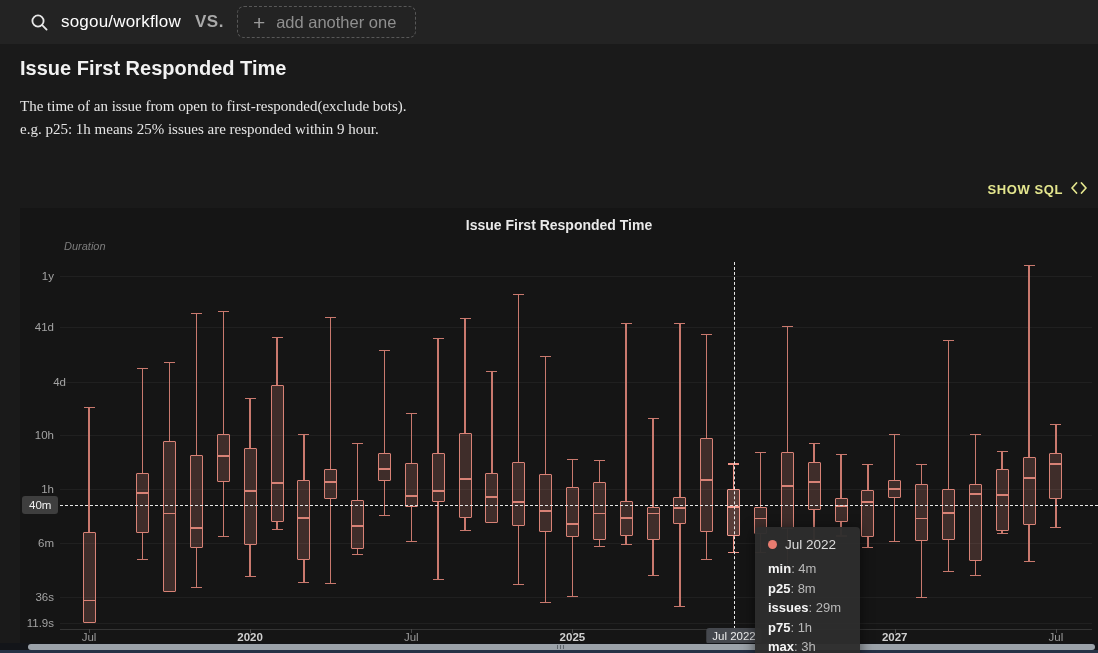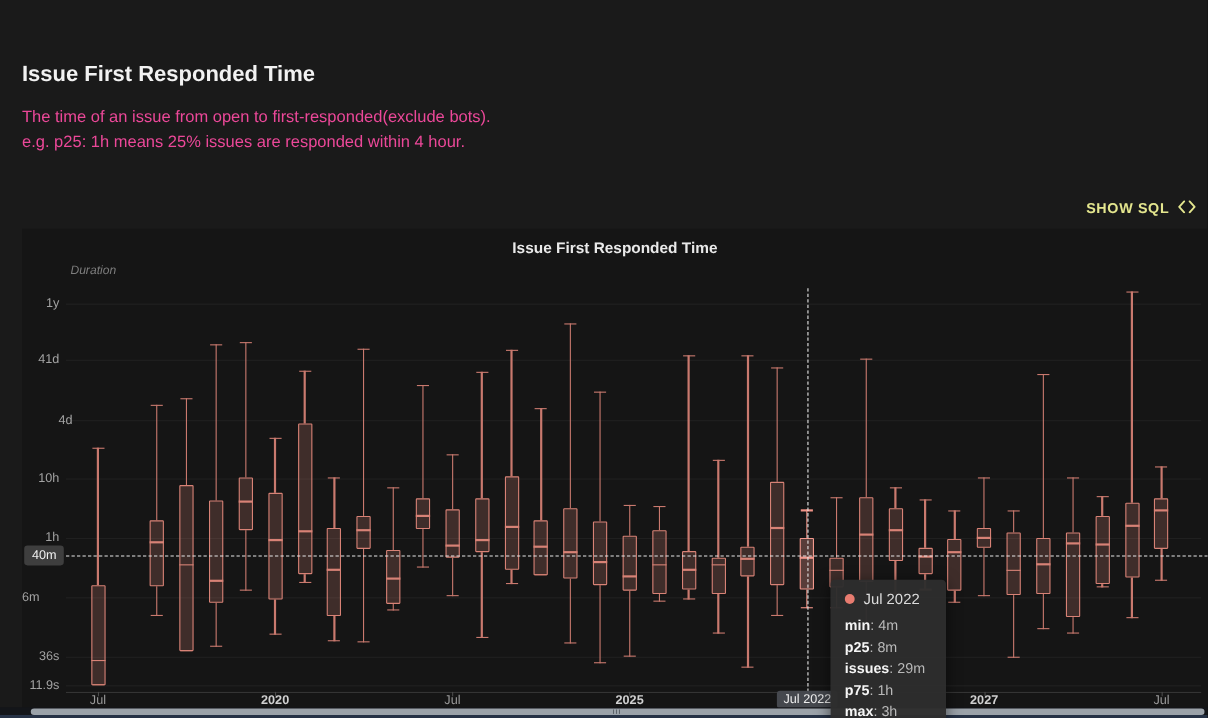--- a/index.html
+++ b/index.html
@@ -10,21 +10,21 @@
           display:flex;align-items:center;}
   .search-ic{margin-left:30px;flex:0 0 auto;display:flex;}
   .repo{margin-left:12px;font-size:17px;color:#fdfdfd;letter-spacing:.2px;cursor:pointer;}
   .vs{margin-left:14px;font-size:17px;font-weight:700;color:#a9a9a9;letter-spacing:.5px;}
   .addbtn{margin-left:13px;height:32px;display:flex;align-items:center;gap:11px;
           padding:0 19px 0 15px;background:transparent;border:1.5px dashed #585858;
           border-radius:7px;color:#8f8f8f;font-size:16.5px;font-family:inherit;cursor:pointer;}
   .addbtn .plus{font-size:21px;line-height:1;color:#9a9a9a;font-weight:400;}
   
   .h1{position:absolute;left:20px;top:57px;font-size:20px;font-weight:700;color:#f2f2f2;}
-  .desc{position:absolute;left:20px;top:95px;font-size:15px;line-height:23px;color:#ec4899;}
+  .desc{position:absolute;left:20px;top:95px;font-size:15px;line-height:23px;color:#e5e5e5;font-family:Liberation Serif, serif;}
   .showsql{position:absolute;right:10px;top:182px;display:flex;align-items:center;gap:7px;
            color:#e4e68e;font-size:13px;font-weight:700;letter-spacing:.6px;cursor:pointer;}
   
   .panel{position:absolute;left:20px;top:208px;width:1078px;height:445px;background:#151515;}
   .ctitle{position:absolute;left:20px;top:217px;width:1078px;text-align:center;
           font-size:14px;font-weight:700;color:#e9e9e9;}
   .yname{position:absolute;left:64px;top:240px;font-size:11px;font-style:italic;color:#7d7d7d;}
   #plot{position:absolute;left:0;top:0;width:1098px;height:653px;pointer-events:none;}
   #plot>*{pointer-events:auto;}
   .grid{position:absolute;height:1px;background:rgba(255,255,255,0.05);}
@@ -60,26 +60,40 @@
   .sb-thumb{position:absolute;left:28px;top:644px;width:1067px;height:6px;background:#9ba2a9;border-radius:3px;z-index:9;}
   .sb-grip{position:absolute;left:557px;top:645px;width:9px;height:4px;z-index:10;
            background:repeating-linear-gradient(90deg,#5c636a 0 1px,transparent 1px 3px);}
   .bottom-strip{position:absolute;left:0;top:650px;width:1098px;height:3px;background:#263246;z-index:8;}
 </style>
 </head>
 <body>
 
 <div class="page">
 
+  <div class="topbar">
+    <span class="search-ic">
+      <svg width="19" height="19" viewBox="0 0 19 19">
+        <circle cx="8" cy="8" r="5.6" fill="none" stroke="#e8e8e8" stroke-width="1.8"></circle>
+        <line x1="12.2" y1="12.2" x2="16.6" y2="16.6" stroke="#e8e8e8" stroke-width="1.8" stroke-linecap="round"></line>
+      </svg>
+    </span>
+    <span class="repo">sogou/workflow</span>
+    <span class="vs">VS.</span>
+    <button class="addbtn">
+      <span class="plus">+</span>
+      <span>add another one</span>
+    </button>
+  </div>
 
   <div class="h1">Issue First Responded Time</div>
 
   <div class="desc">
     <div>The time of an issue from open to first-responded(exclude bots).</div>
-    <div>e.g. p25: 1h means 25% issues are responded within 4 hour.</div>
+    <div>e.g. p25: 1h means 25% issues are responded within 9 hour.</div>
   </div>
 
   <div class="showsql">
     <span>SHOW SQL</span>
     <span>
       <svg width="18" height="12" viewBox="0 0 18 12">
         <path d="M6.5 1 L2 6 L6.5 11" fill="none" stroke="#e4e68e" stroke-width="1.7" stroke-linecap="round" stroke-linejoin="round"></path>
         <path d="M11.5 1 L16 6 L11.5 11" fill="none" stroke="#e4e68e" stroke-width="1.7" stroke-linecap="round" stroke-linejoin="round"></path>
       </svg>
     </span>
@@ -88,21 +102,21 @@
   <div class="panel"></div>
   <div class="ctitle">Issue First Responded Time</div>
   <div class="yname">Duration</div>
 
   <div id="plot">
       <div class="grid" style="left: 60px; width: 1032px; top: 623px;"></div>
       <div class="ylab" style="left: 2px; width: 52px; top: 617px;">11.9s</div>
       <div class="grid" style="left: 60px; width: 1032px; top: 597px;"></div>
       <div class="ylab" style="left: 2px; width: 52px; top: 591px;">36s</div>
       <div class="grid" style="left: 60px; width: 1032px; top: 543px;"></div>
-      <div class="ylab" style="left: 2px; width: 52px; top: 537px; text-align: center;">6m</div>
+      <div class="ylab" style="left: 2px; width: 52px; top: 537px;">6m</div>
       <div class="grid" style="left: 60px; width: 1032px; top: 489px;"></div>
       <div class="ylab" style="left: 2px; width: 52px; top: 483px;">1h</div>
       <div class="grid" style="left: 60px; width: 1032px; top: 435px;"></div>
       <div class="ylab" style="left: 2px; width: 52px; top: 429px;">10h</div>
       <div class="grid" style="left: 60px; width: 1032px; top: 382px;"></div>
       <div class="ylab" style="left: 14px; width: 52px; top: 376px;">4d</div>
       <div class="grid" style="left: 60px; width: 1032px; top: 327.4px;"></div>
       <div class="ylab" style="left: 2px; width: 52px; top: 321.4px;">41d</div>
       <div class="grid" style="left: 60px; width: 1032px; top: 276.1px;"></div>
       <div class="ylab" style="left: 2px; width: 52px; top: 270.1px;">1y</div>

